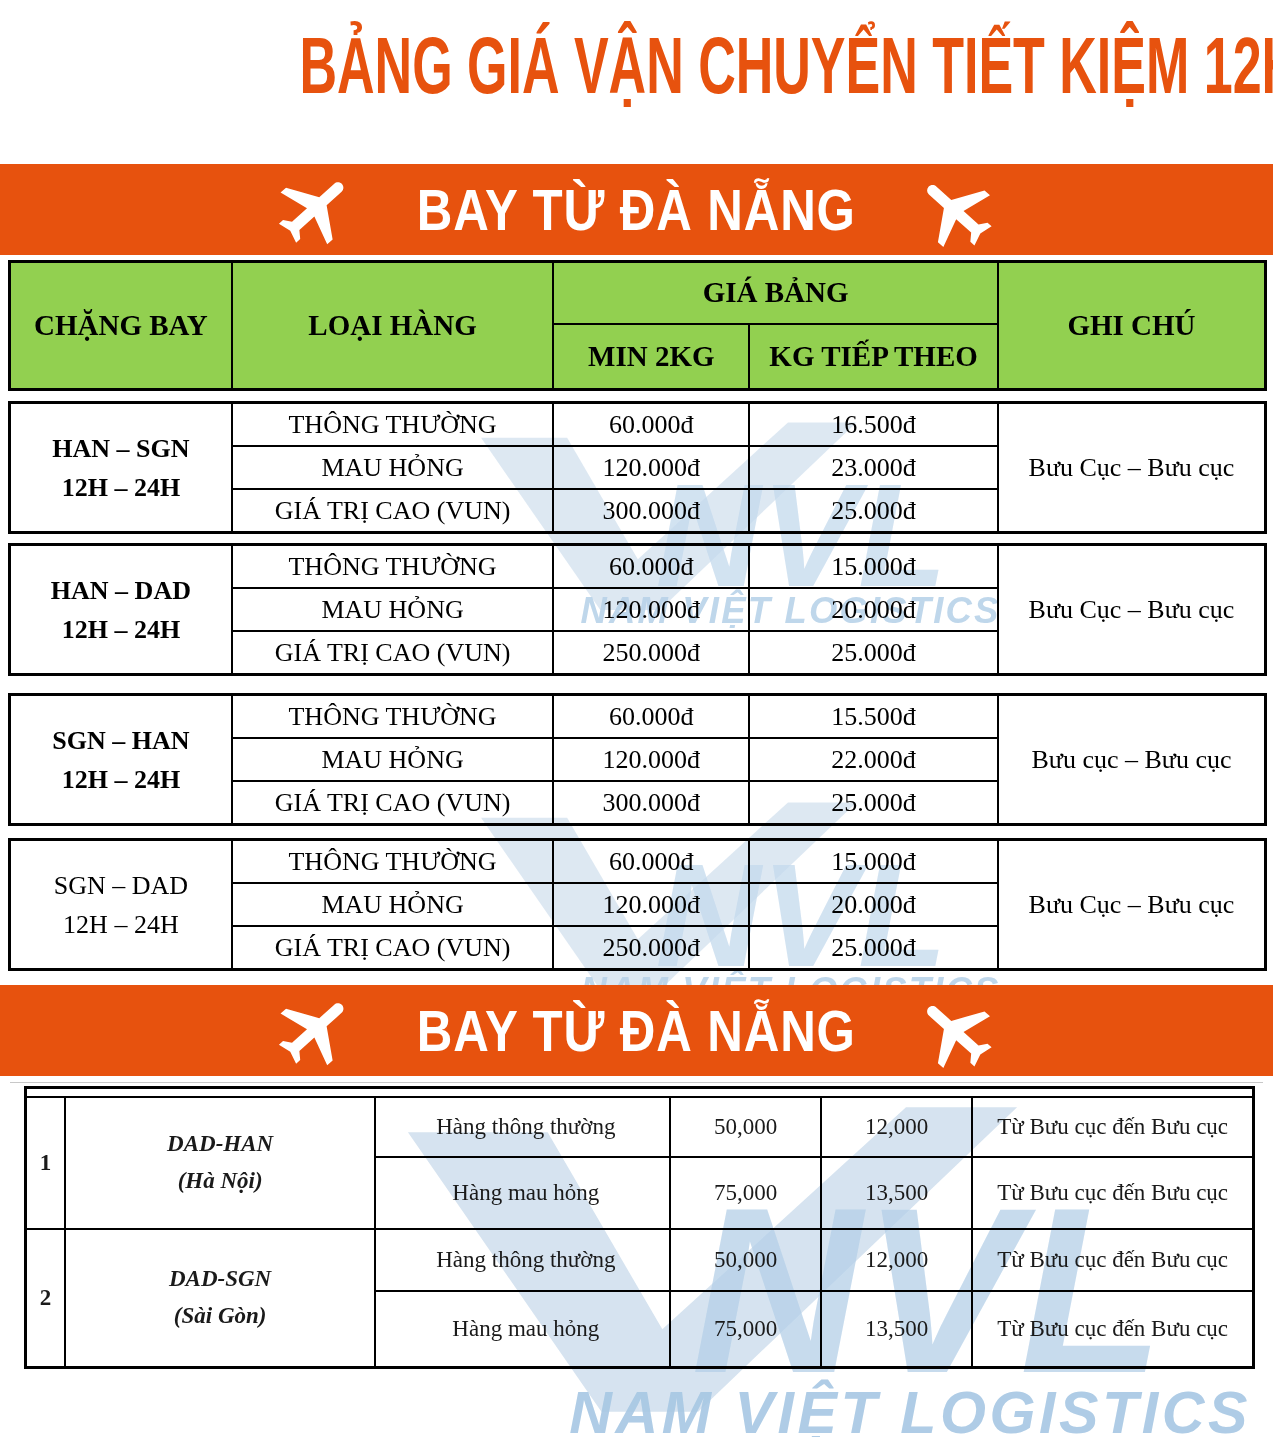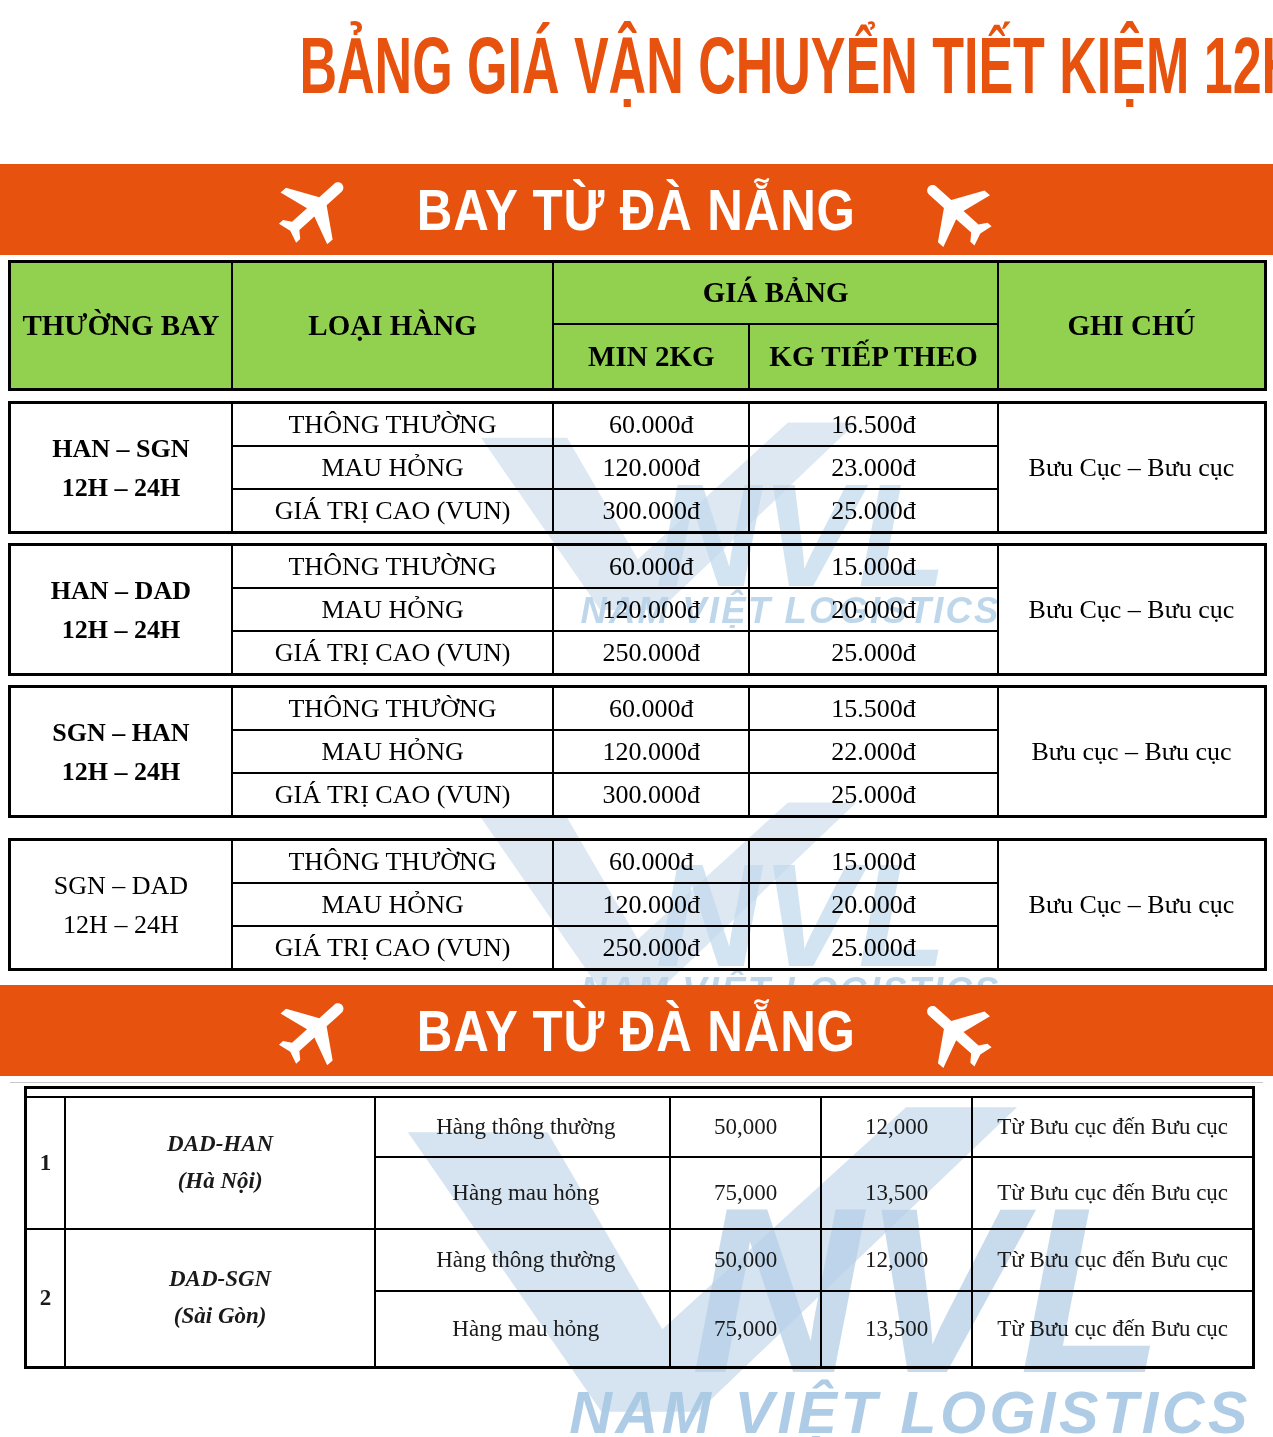--- a/index.html
+++ b/index.html
@@ -38,22 +38,22 @@
   .header-table{margin-top:5px;}
   .header-table td{background:#92D050;font-weight:700;font-size:29px;}
   .header-table .r1{height:62px;}
   .header-table .r2{height:66px;}
   .group-table{margin-top:10px;}
   .group-table td{font-size:26px;height:41px;}
   .route-cell{font-weight:700;line-height:1.5;}
   .route-cell.regular{font-weight:400;}
   .note-cell{font-size:26px;}
   .gt-2{margin-top:9px;}
-  .gt-3{margin-top:9px;}
-  .gt-4{margin-top:20px;font-family:Liberation Serif, serif;}
+  .gt-3{margin-top:17px;}
+  .gt-4{margin-top:12px;font-family:Liberation Serif, serif;}
   
   .pre-line{height:1px;background:#c8c8c8;margin:6px 10px 3px 10px;}
   .btable{width:calc(100% - 42px);margin:0 18px 0 24px;border-collapse:collapse;table-layout:fixed;
           font-family:"Liberation Serif","DejaVu Serif",serif;color:#1a1a1a;border:3px solid #000;}
   .btable td{border:2px solid #000;text-align:center;vertical-align:middle;padding:0 4px;background:transparent;font-size:23px;}
   .strip-row td{height:7px;padding:0;}
   .no-cell{font-weight:700;font-size:24px;}
   .broute-cell{font-weight:700;font-size:24px;line-height:1.6;font-style:italic;}
   .btype-cell{text-align:center;padding-left:10px !important;}
   .row-a1{height:60px;} .row-a2{height:72px;} .row-b1{height:62px;} .row-b2{height:76px;}
@@ -104,21 +104,21 @@
     <table class="ptable header-table">
       <colgroup>
           <col style="width:17.7%">
           <col style="width:25.6%">
           <col style="width:15.6%">
           <col style="width:19.8%">
           <col style="width:21.3%">
         </colgroup>
       <tbody>
         <tr class="r1">
-          <td rowspan="2">THƯỜNG BAY</td>
+          <td rowspan="2">CHẶNG BAY</td>
           <td rowspan="2">LOẠI HÀNG</td>
           <td colspan="2">GIÁ BẢNG</td>
           <td rowspan="2">GHI CHÚ</td>
         </tr>
         <tr class="r2">
           <td>MIN 2KG</td>
           <td>KG TIẾP THEO</td>
         </tr>
       </tbody>
     </table>

